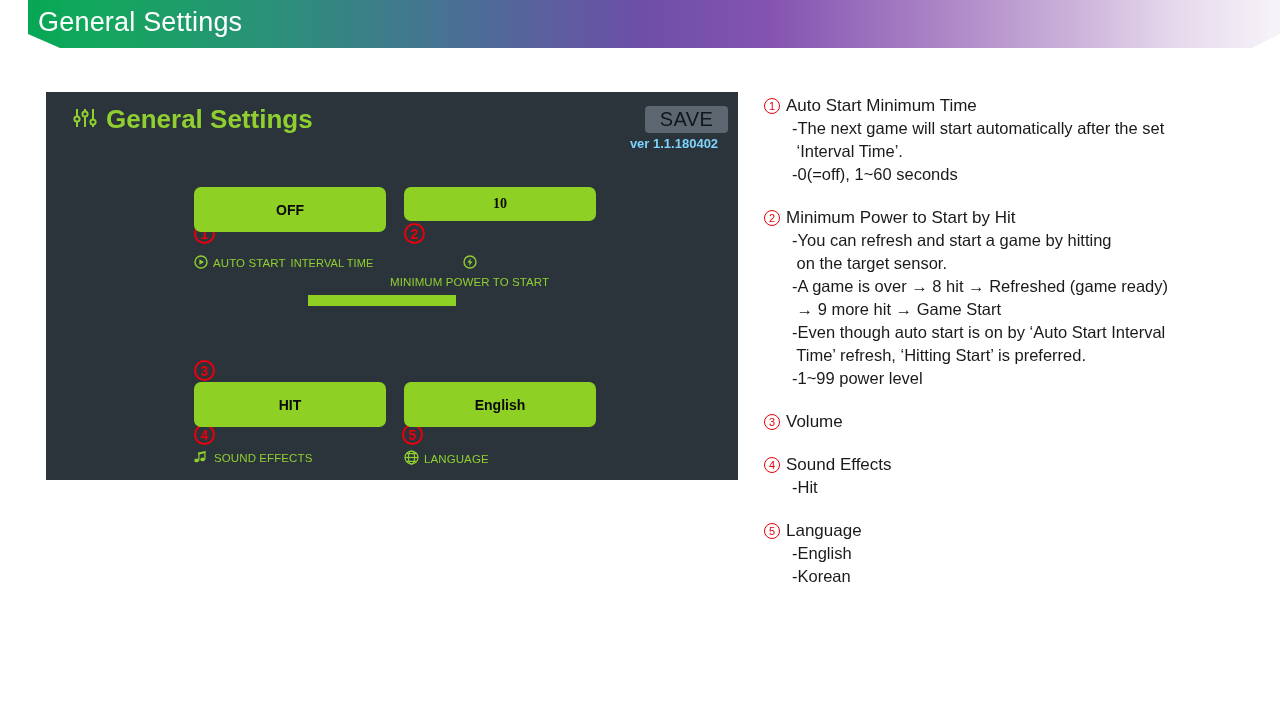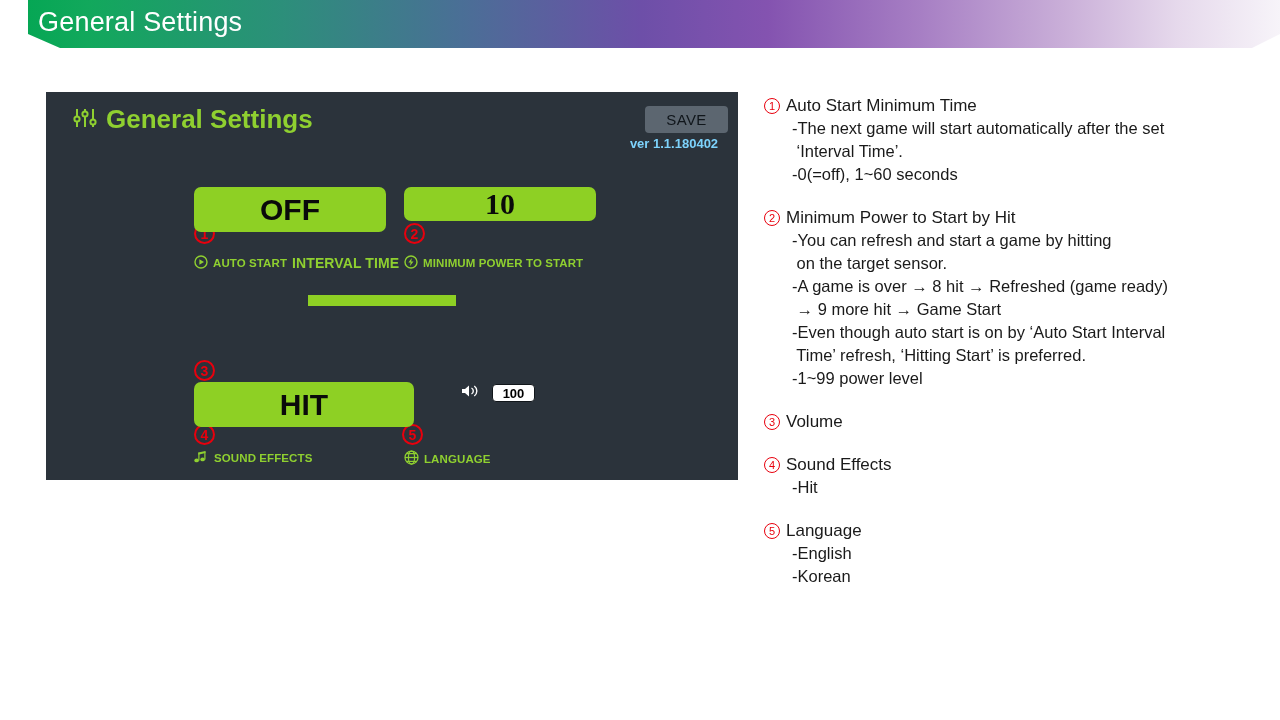--- a/index.html
+++ b/index.html
@@ -80,21 +80,21 @@
 
   .save-button {
     position: absolute;
     left: 599px;
     top: 14px;
     width: 83px;
     height: 27px;
     background: #5c6670;
     border-radius: 4px;
     color: #10161b;
-    font-size: 15px;
+    font-size: 20px;
     font-weight: 400;
     display: flex;
     align-items: center;
     justify-content: center;
     letter-spacing: 0.4px;
   }
   .ver-text {
     position: absolute;
     left: 574px;
     top: 44px;
@@ -129,46 +129,46 @@
   .m5 { left: 356px; top: 332px; }
 
   
   .set-label {
     position: absolute;
     display: flex;
     align-items: center;
     gap: 5px;
     color: #8fd030;
     font-size: 11.5px;
-    font-weight: bold;
+    font-weight: normal;
     letter-spacing: 0.1px;
     white-space: nowrap;
   }
   .lbl-auto   { left: 148px; top: 163px; }
-  .lbl-power  { left: 358px; top: 163px; }
+  .lbl-power  { left: 344px; top: 163px; flex-direction: column; }
   .lbl-volume { left: 148px; top: 294px; }
   .lbl-sfx    { left: 148px; top: 358px; }
   .lbl-lang   { left: 358px; top: 358px; }
-  .lbl-sub { font-size: 14px; }
+  .lbl-sub { font-size: 11px; }
 
   
   .gbtn {
     position: absolute;
     background: #8ed024;
     border-radius: 7px;
     color: #0a0a0a;
     display: flex;
     align-items: center;
     justify-content: center;
     font-weight: bold;
-    font-size: 30px;
+    font-size: 14px;
   }
   .btn-auto  { left: 148px; top: 95px;  width: 192px; height: 45px; }
   .btn-power { left: 358px; top: 95px;  width: 192px; height: 34px; font-family: Liberation Serif, serif; }
-  .btn-sfx   { left: 148px; top: 290px; width: 220px; height: 45px; }
+  .btn-sfx   { left: 148px; top: 290px; width: 192px; height: 45px; }
   .btn-lang  { left: 358px; top: 290px; width: 192px; height: 45px; }
 
   
   .vol-mute-icon { position: absolute; left: 239px; top: 291px; }
   .vol-track {
     position: absolute;
     left: 262px;
     top: 203px;
     width: 148px;
     height: 11px;
@@ -349,20 +349,21 @@
           <circle cx="7.5" cy="7.5" r="6.5"></circle>
           <ellipse cx="7.5" cy="7.5" rx="3.1" ry="6.5"></ellipse>
           <line x1="1" y1="7.5" x2="14" y2="7.5"></line>
           <line x1="2.3" y1="3.6" x2="12.7" y2="3.6"></line>
           <line x1="2.3" y1="11.4" x2="12.7" y2="11.4"></line>
         </g>
       </svg>
     </span>
     <span>LANGUAGE</span>
   </div>
+  <div class="gbtn btn-lang">English</div>
 
 </div>
 
 <div class="notes">
     <div class="note-block">
       <div class="note-head">
         <span class="note-num">1</span>
         <span class="note-title">Auto Start Minimum Time</span>
       </div>
       <div class="note-line">-The next game will start automatically after the set</div>

